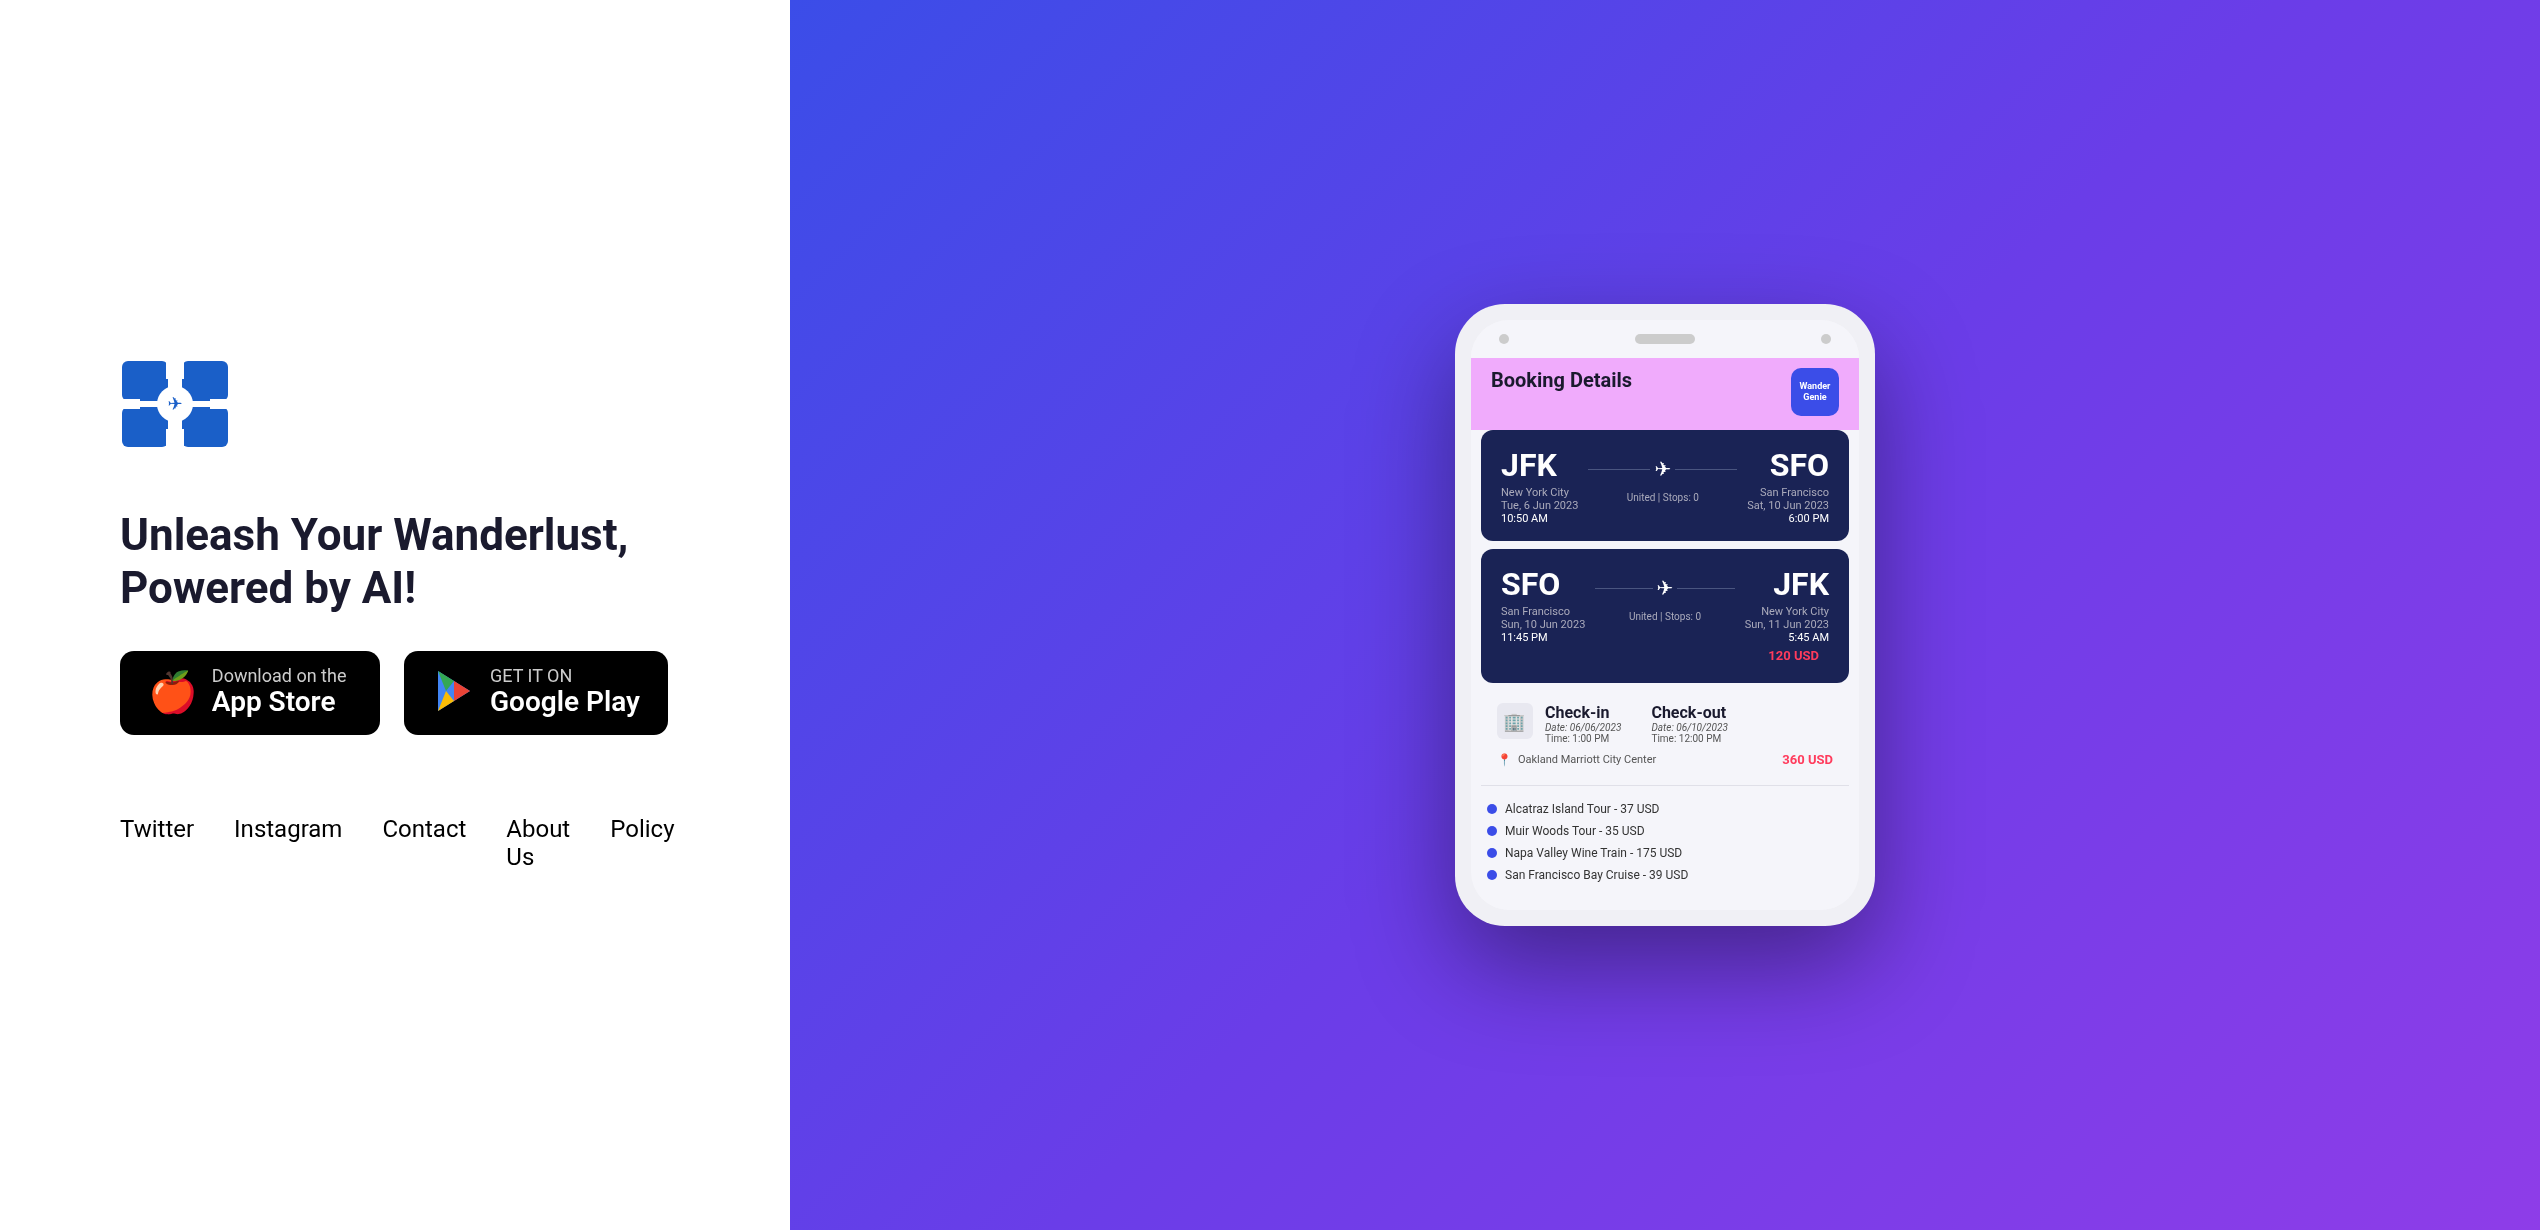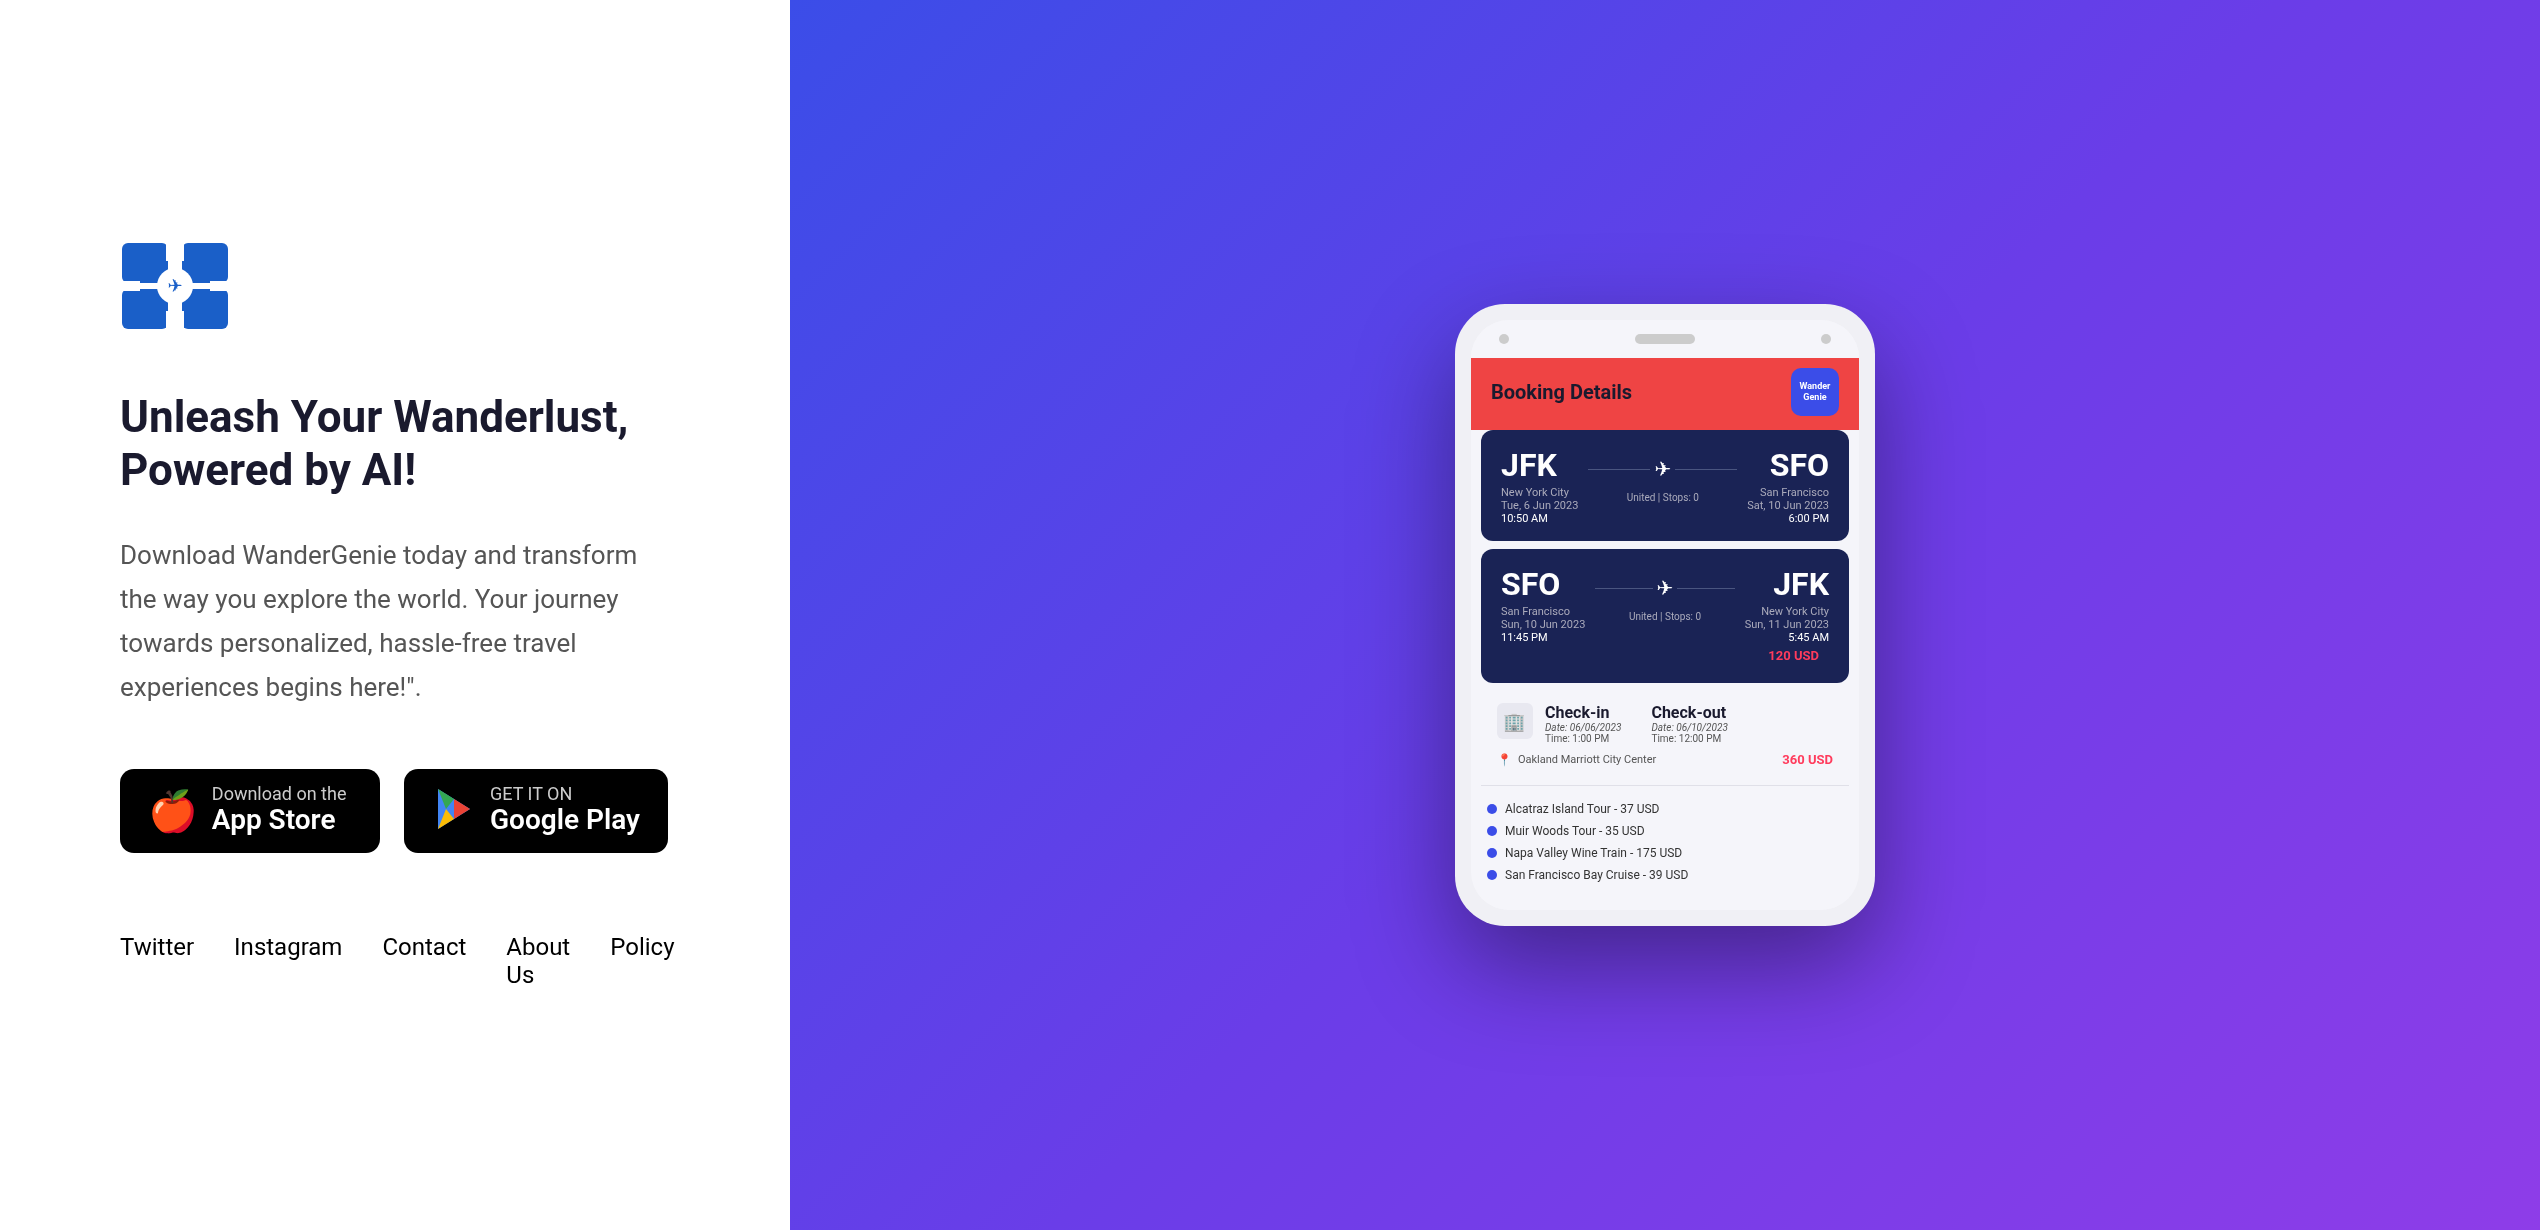--- a/index.html
+++ b/index.html
@@ -166,23 +166,23 @@
       width: 60px;
       height: 10px;
       background: #ccc;
       border-radius: 5px;
     }
 
     
     .app-header {
       display: flex;
       justify-content: space-between;
-      align-items: center;
+      align-items: flex-start;
       padding: 10px 20px 14px;
-      background: #ef4444;
+      background: #f0abfc;
     }
 
     .booking-title {
       font-size: 20px;
       font-weight: 700;
       color: #1a1a2e;
     }
 
     .app-logo-small {
       width: 48px;
@@ -395,21 +395,20 @@
 
       <rect x="46" y="0" width="18" height="20" fill="white"></rect>
       <rect x="46" y="70" width="18" height="20" fill="white"></rect>
       <rect x="0" y="40" width="20" height="10" fill="white"></rect>
       <rect x="90" y="40" width="20" height="10" fill="white"></rect>
     </svg>
   </div>
 
   <h1 class="headline">Unleash Your Wanderlust, Powered by AI!</h1>
 
-  <p class="description">Download WanderGenie today and transform the way you explore the world. Your journey towards personalized, hassle-free travel experiences begins here!".</p>
 
   <div class="store-buttons">
     <a class="app-store-btn" href="#">
       <span class="btn-icon">🍎</span>
       <div class="btn-text-area">
         <span class="btn-small-text">Download on the</span>
         <span class="btn-large-text">App Store</span>
       </div>
     </a>
     <a class="google-play-btn" href="#">

